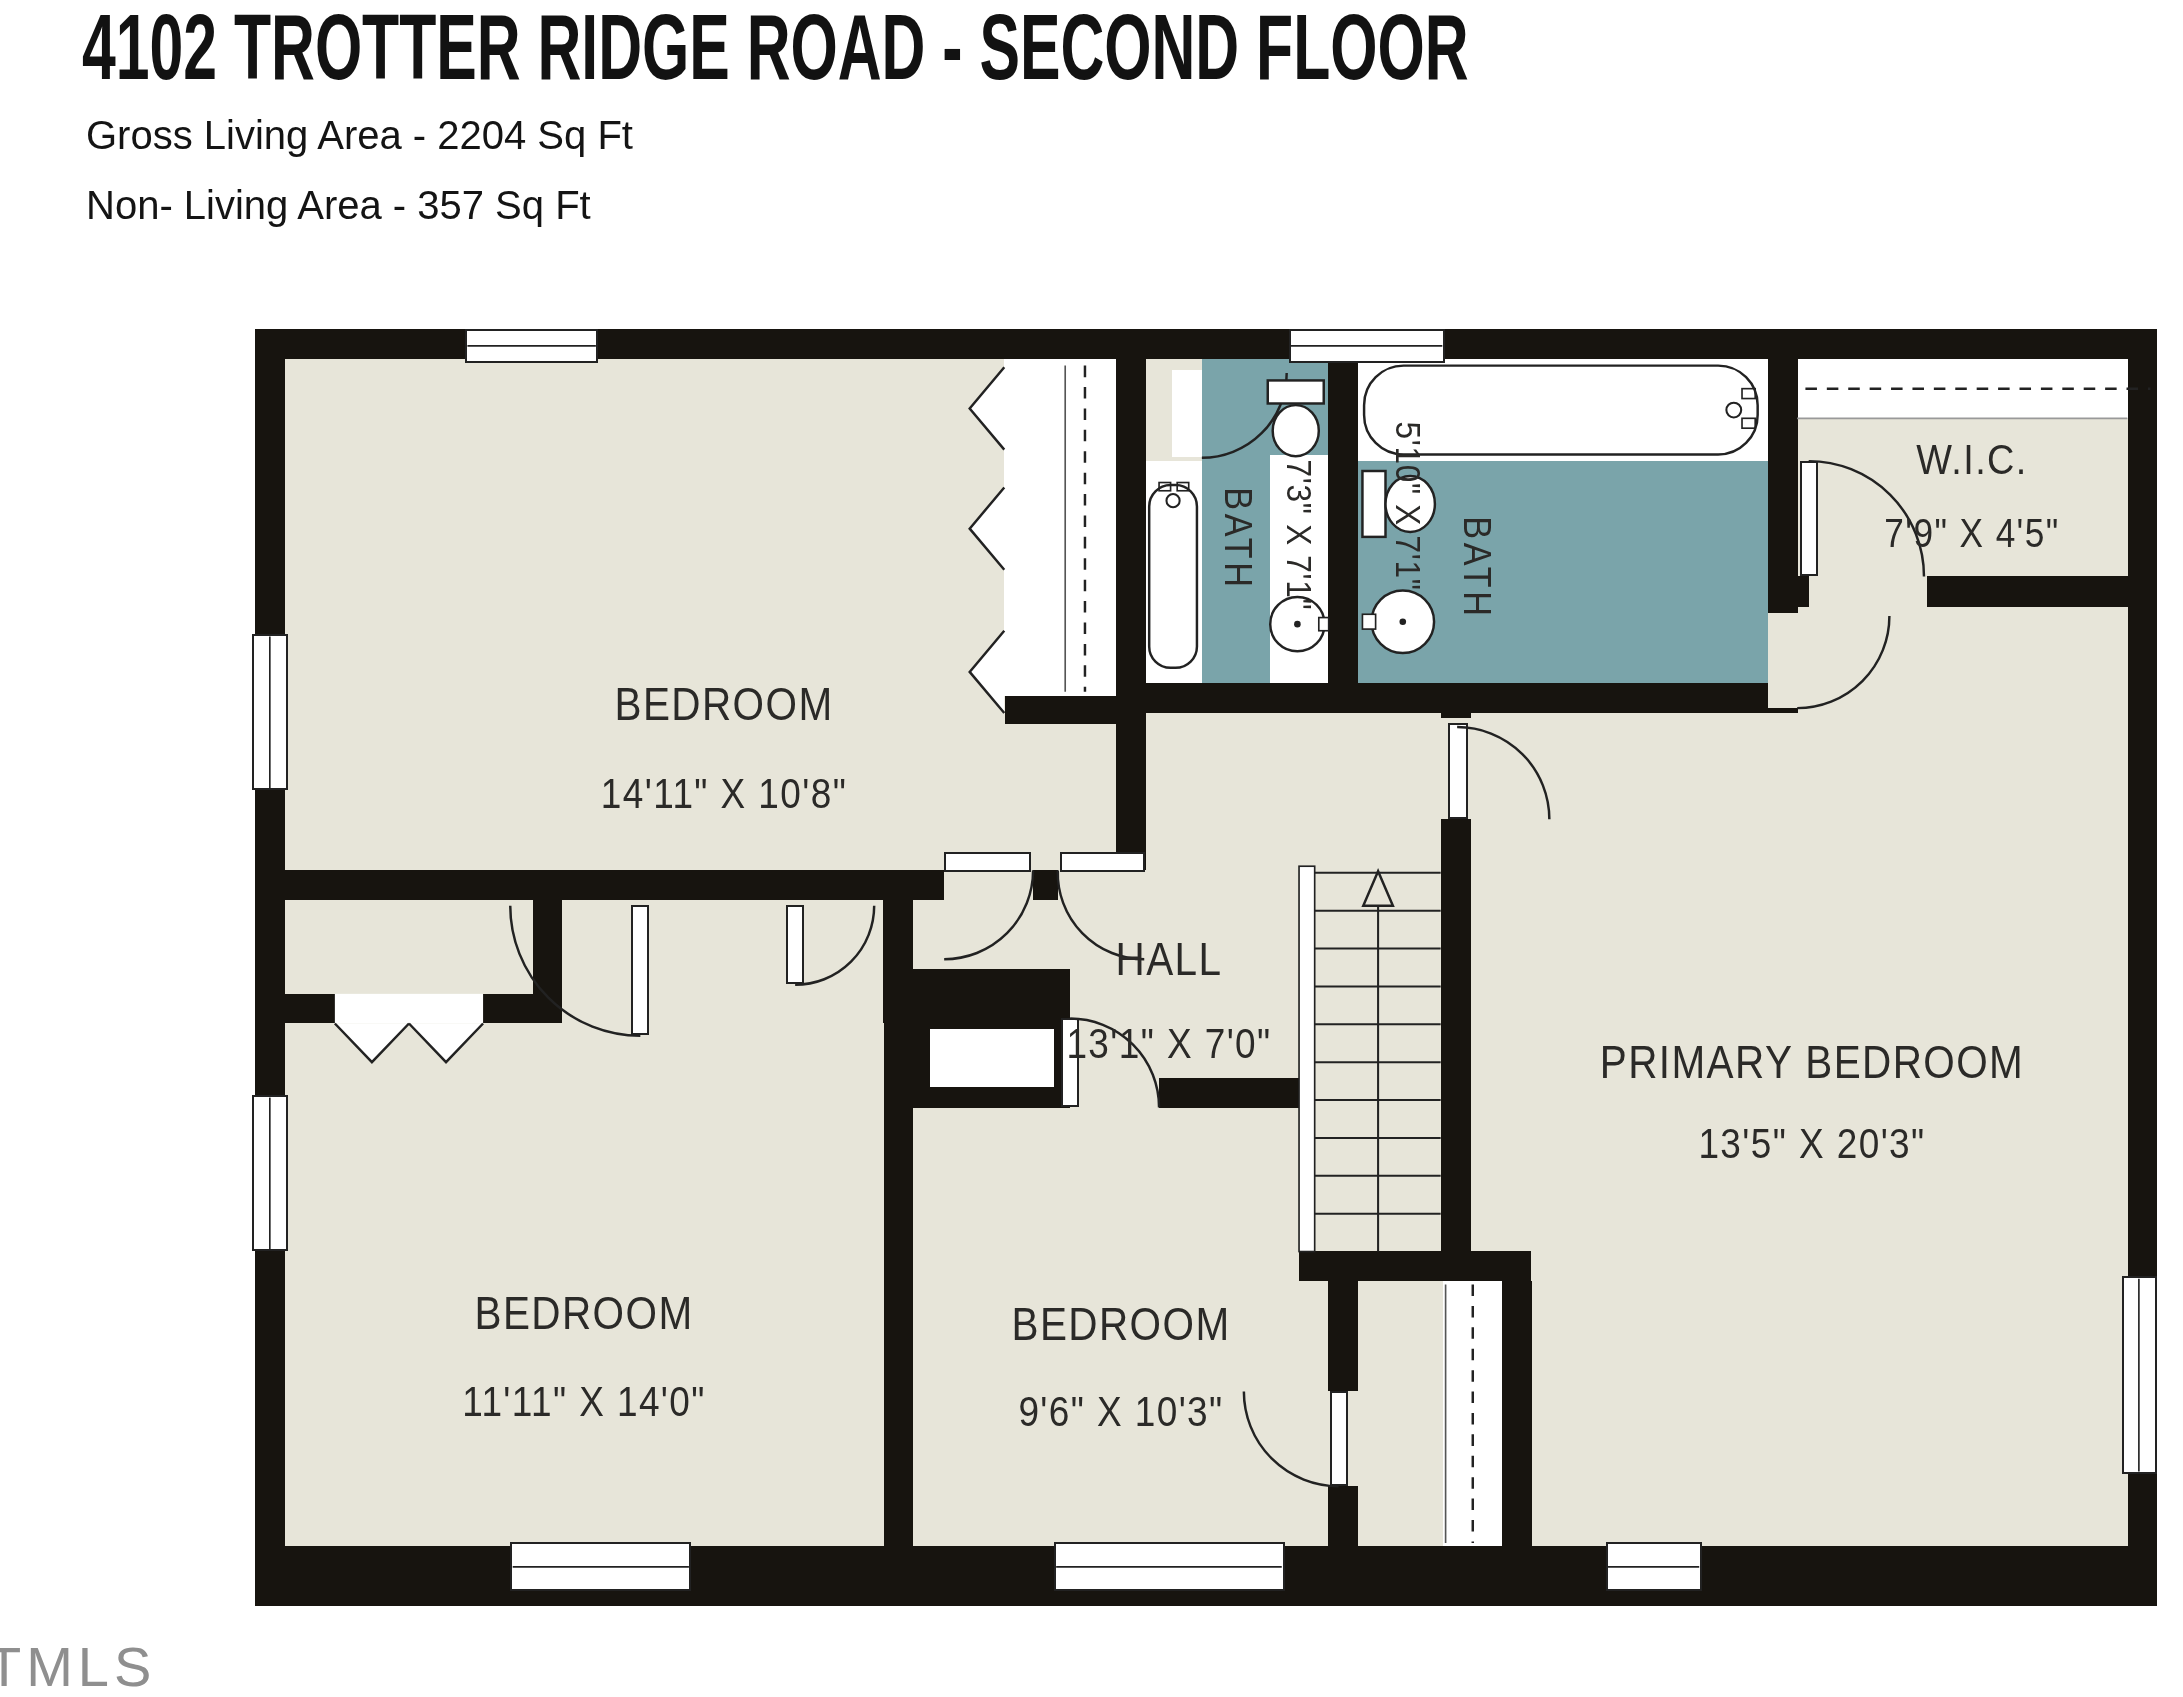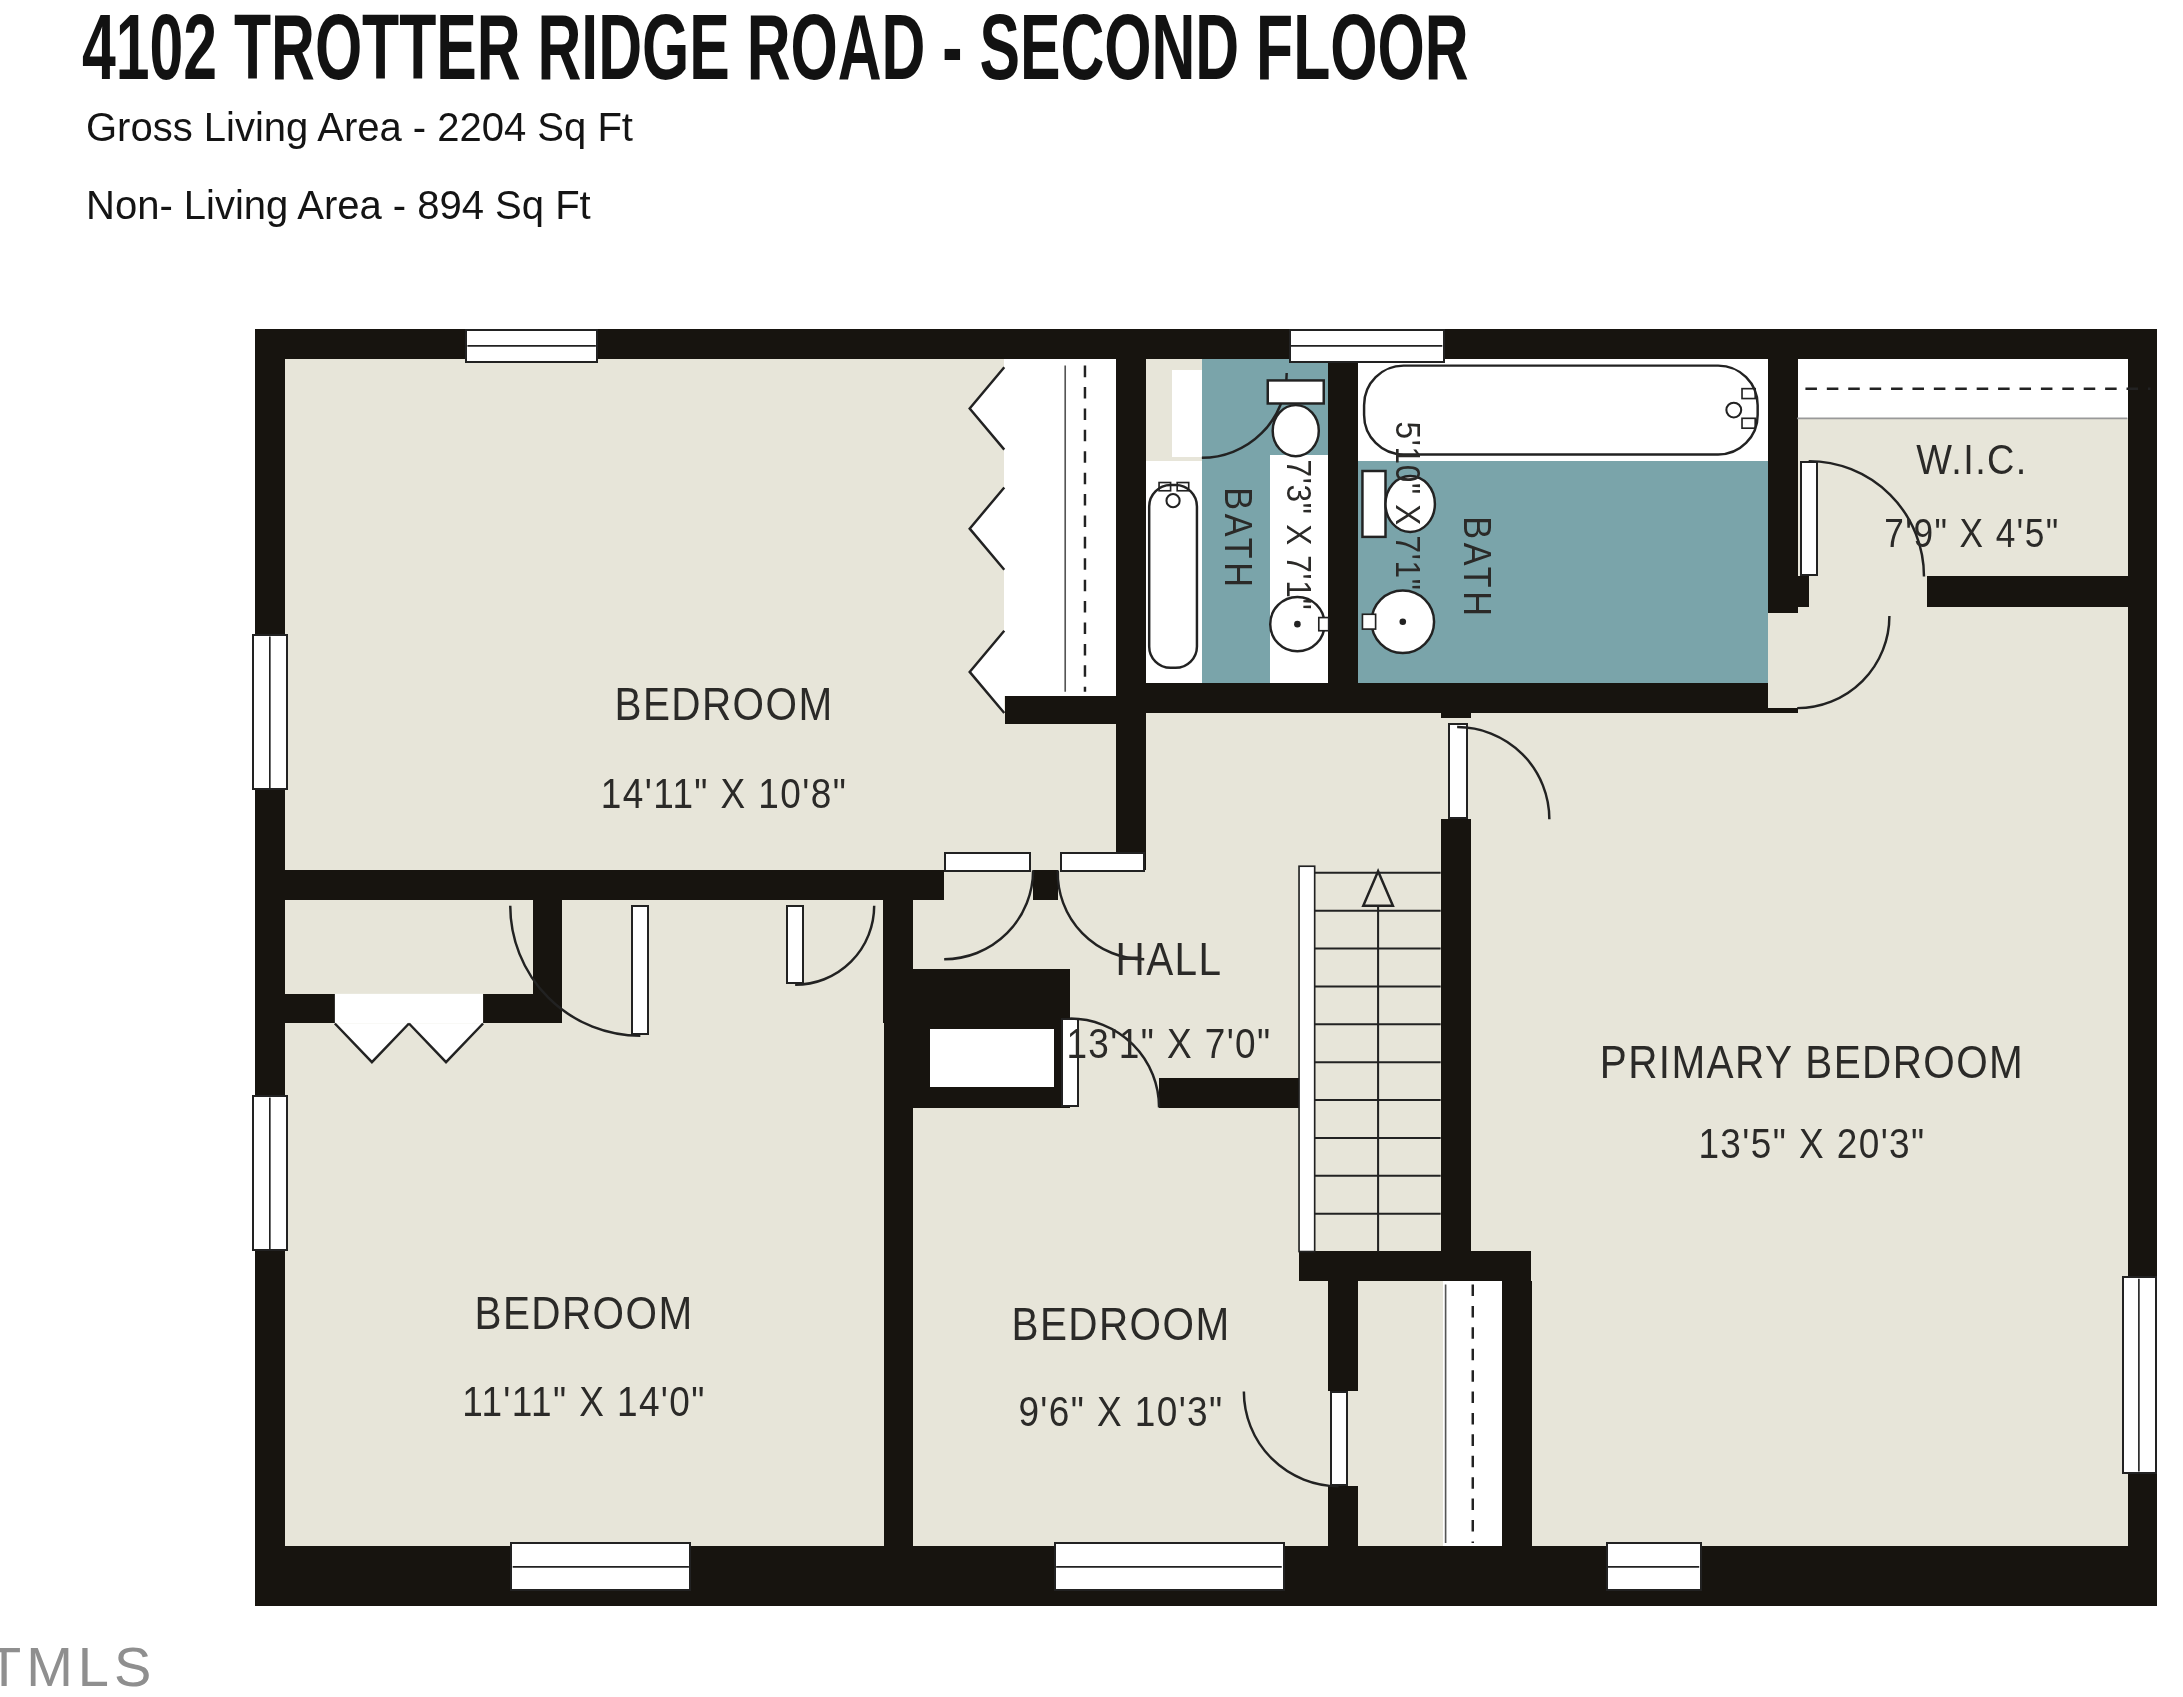--- a/index.html
+++ b/index.html
@@ -3,21 +3,21 @@
 <meta charset="utf-8">
 <style>
   html,body{margin:0;padding:0;background:#ffffff;}
   .canvas{position:relative;width:2183px;height:1697px;background:#ffffff;overflow:hidden;
           font-family:"Liberation Sans", sans-serif;color:#1a1a1a;}
   
   .title{position:absolute;left:82px;top:-5px;font-size:92px;font-weight:900;
          letter-spacing:0px;white-space:nowrap;transform:scaleX(0.66);transform-origin:left top;
          color:#121212;}
   .sub{position:absolute;left:86px;font-size:40px;font-weight:400;color:#141414;white-space:nowrap;}
-  .sub1{top:105px;} .sub2{top:183px;}
+  .sub1{top:113px;} .sub2{top:183px;}
   .watermark{position:absolute;left:-13px;top:1634px;font-size:56px;font-weight:300;
              color:#8f8f8f;letter-spacing:5px;}
   
   .plan{position:absolute;left:255px;top:329px;width:1902px;height:1277px;background:#17140f;}
   .plan div{position:absolute;}
   .floor{background:#e7e5d9;}
   .white{background:#ffffff;}
   .teal{background:#7aa4aa;}
   .wall{background:#17140f;}
   .gap{background:#e7e5d9;}
@@ -35,21 +35,21 @@
   .bath-dim{font-size:35px;letter-spacing:0.8px;}
   .leaf{background:#ffffff;border:2.1px solid #222;box-sizing:border-box;}
 </style>
 </head>
 <body>
 
 <div class="canvas">
 
   <div class="title">4102 TROTTER RIDGE ROAD - SECOND FLOOR</div>
   <div class="sub sub1">Gross Living Area - 2204 Sq Ft</div>
-  <div class="sub sub2">Non- Living Area - 894 Sq Ft</div>
+  <div class="sub sub2">Non- Living Area - 357 Sq Ft</div>
 
   <div class="plan">
 
     <div class="floor" style="left:30px;top:30px;width:720px;height:511px;"></div>
     <div class="white" style="left:749px;top:30px;width:112px;height:337px;"></div>
     <div class="floor" style="left:749px;top:395px;width:112px;height:146px;"></div>
 
     <div class="floor" style="left:891px;top:30px;width:56px;height:102px;"></div>
     <div class="white" style="left:891px;top:132px;width:56px;height:222px;"></div>
     <div class="teal" style="left:947px;top:30px;width:126px;height:324px;"></div>

